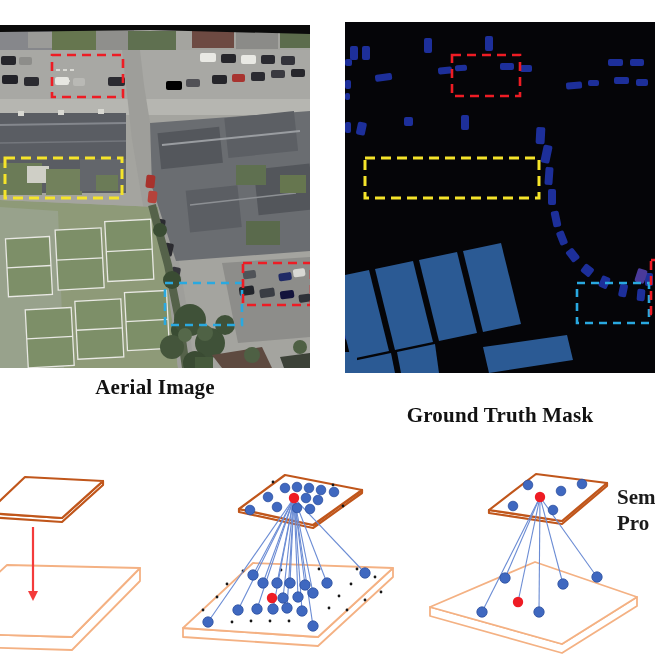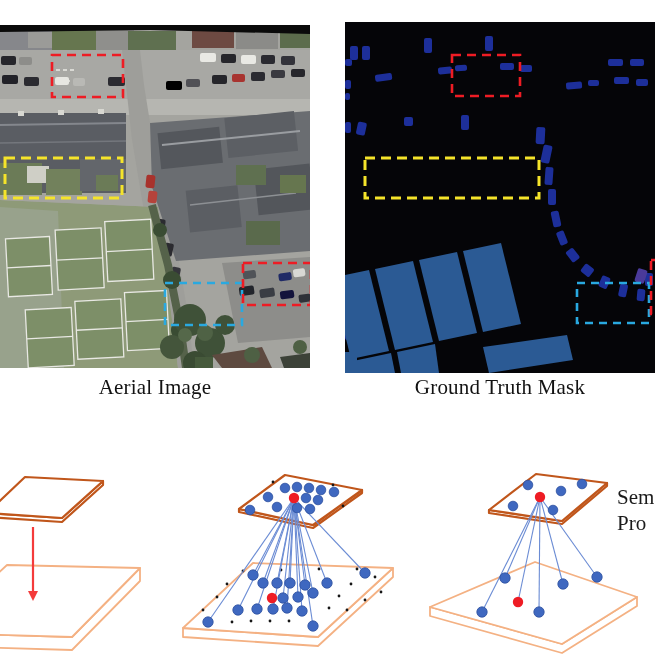--- a/index.html
+++ b/index.html
@@ -1,27 +1,27 @@
 <!DOCTYPE html>
 <html><head>
 <meta charset="utf-8">
 <style>
   html,body{margin:0;padding:0;}
   body{
     width:655px;height:655px;overflow:hidden;background:#ffffff;
     font-family:"Liberation Serif", serif;position:relative;
   }
-  .fig{position:relative;width:603px;height:655px;}
+  .fig{position:relative;width:603px;height:655px;font-weight:bold;}
   .panel{position:absolute;display:block;}
   .caption{
     position:absolute;top:374px;height:26px;line-height:26px;
     text-align:center;font-size:21px;color:#121212;letter-spacing:.2px;
   }
   #caption-aerial{left:0;width:310px;}
-  #caption-mask{left:345px;width:310px;}
+  #caption-mask{left:345px;width:310px;margin-top:28px;}
   .side-label{
     position:absolute;left:617px;top:484px;font-size:21px;color:#1a1a1a;
     line-height:26px;white-space:nowrap;
   }
   .side-label span{display:block;}
   svg{shape-rendering:geometricPrecision;}
 </style>
 </head>
 <body>
 

